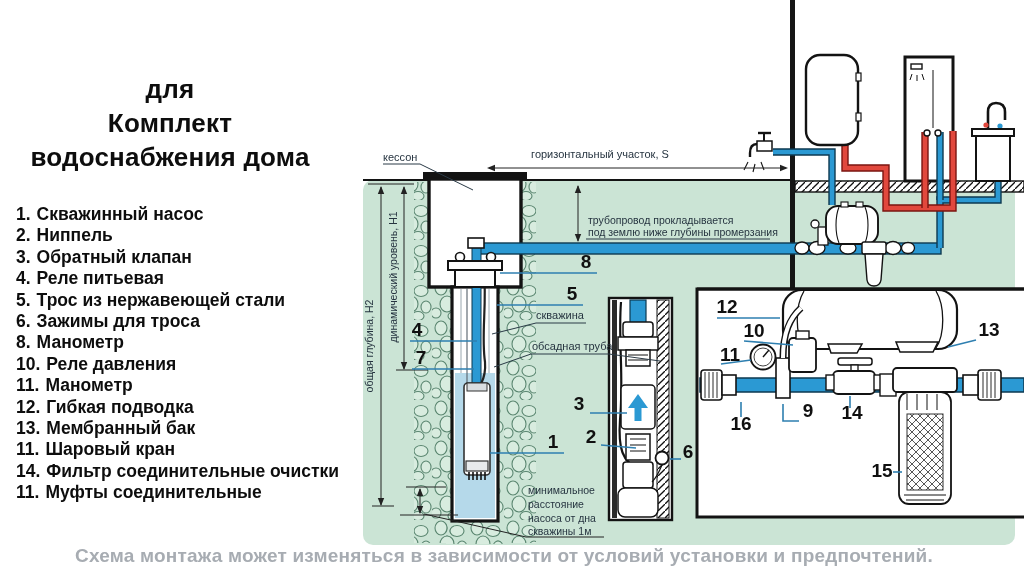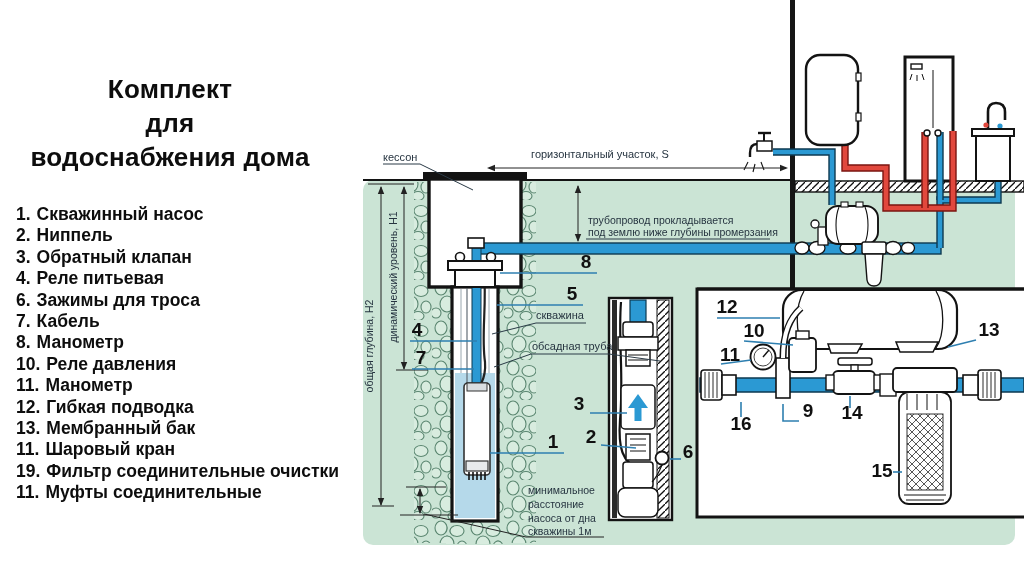--- a/index.html
+++ b/index.html
@@ -21,44 +21,45 @@
   .ldr{stroke:#2e7fb0;stroke-width:1.6;fill:none;}
   .tld{stroke:#2a3a46;stroke-width:1;fill:none;}
   .dim{stroke:#222;stroke-width:1;fill:none;}
 </style>
 </head>
 <body>
 
 <div class="stage">
 
   <div class="title">
+    <div>для</div>
     <div>Комплект</div>
-    <div>для</div>
     <div>водоснабжения дома</div>
   </div>
 
   <div class="legend">
     <ol>
       <li><span class="num">1.</span><span>Скважинный насос</span></li>
       <li><span class="num">2.</span><span>Ниппель</span></li>
       <li><span class="num">3.</span><span>Обратный клапан</span></li>
       <li><span class="num">4.</span><span>Реле питьевая</span></li>
+      <li><span class="num">5.</span><span>Трос из нержавеющей стали</span></li>
       <li><span class="num">6.</span><span>Зажимы для троса</span></li>
-      <li><span class="num">7.</span><span>Кабель</span></li>
       <li><span class="num">8.</span><span>Манометр</span></li>
       <li><span class="num">10.</span><span>Реле давления</span></li>
       <li><span class="num">11.</span><span>Манометр</span></li>
       <li><span class="num">12.</span><span>Гибкая подводка</span></li>
       <li><span class="num">13.</span><span>Мембранный бак</span></li>
       <li><span class="num">11.</span><span>Шаровый кран</span></li>
-      <li><span class="num">19.</span><span>Фильтр соединительные очистки</span></li>
+      <li><span class="num">14.</span><span>Фильтр соединительные очистки</span></li>
       <li><span class="num">11.</span><span>Муфты соединительные</span></li>
     </ol>
   </div>
 
+  <div class="footnote">Схема монтажа может изменяться в зависимости от условий установки и предпочтений.</div>
 
   <svg width="1024" height="576" viewBox="0 0 1024 576">
     <defs>
       <pattern id="stones" width="36" height="40" patternUnits="userSpaceOnUse">
         <g fill="#d8ecdf" stroke="#5a8670" stroke-width="1.1">
           <ellipse cx="9" cy="8" rx="6" ry="7"></ellipse>
           <ellipse cx="25" cy="11" rx="7" ry="5.5"></ellipse>
           <ellipse cx="15" cy="24" rx="7" ry="8"></ellipse>
           <ellipse cx="30" cy="27" rx="5" ry="6"></ellipse>
           <ellipse cx="4" cy="33" rx="5" ry="5"></ellipse>

